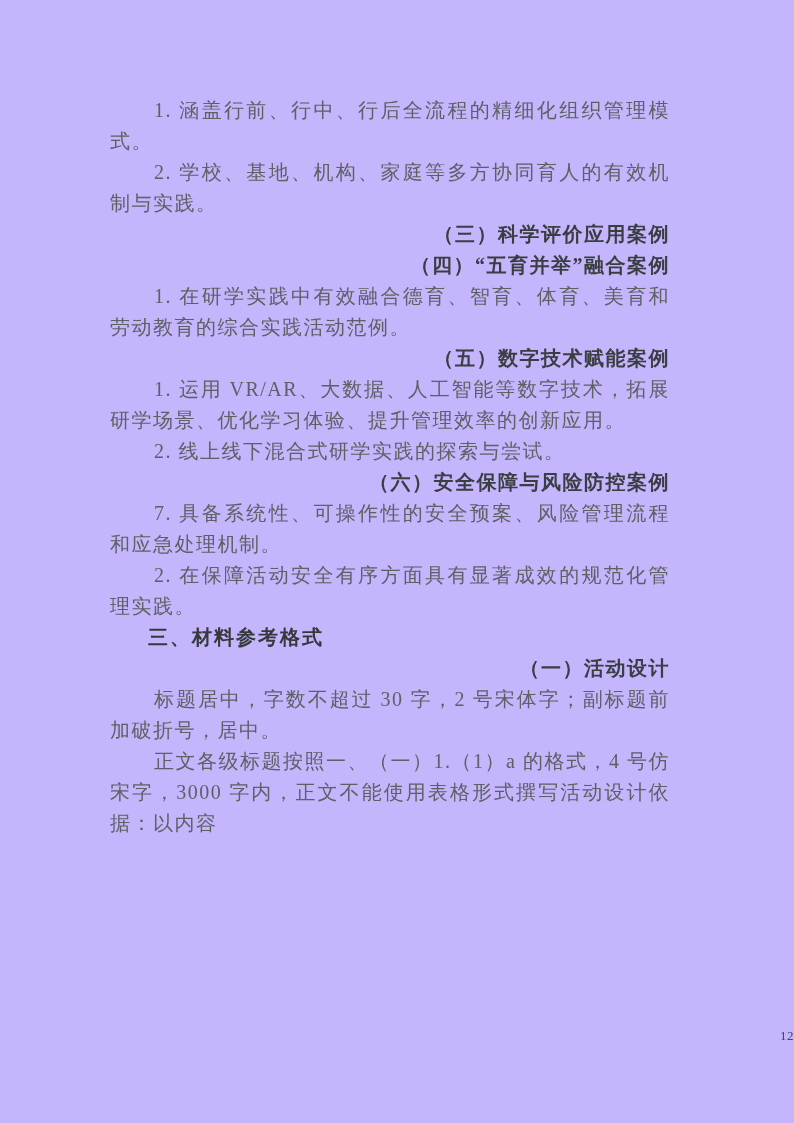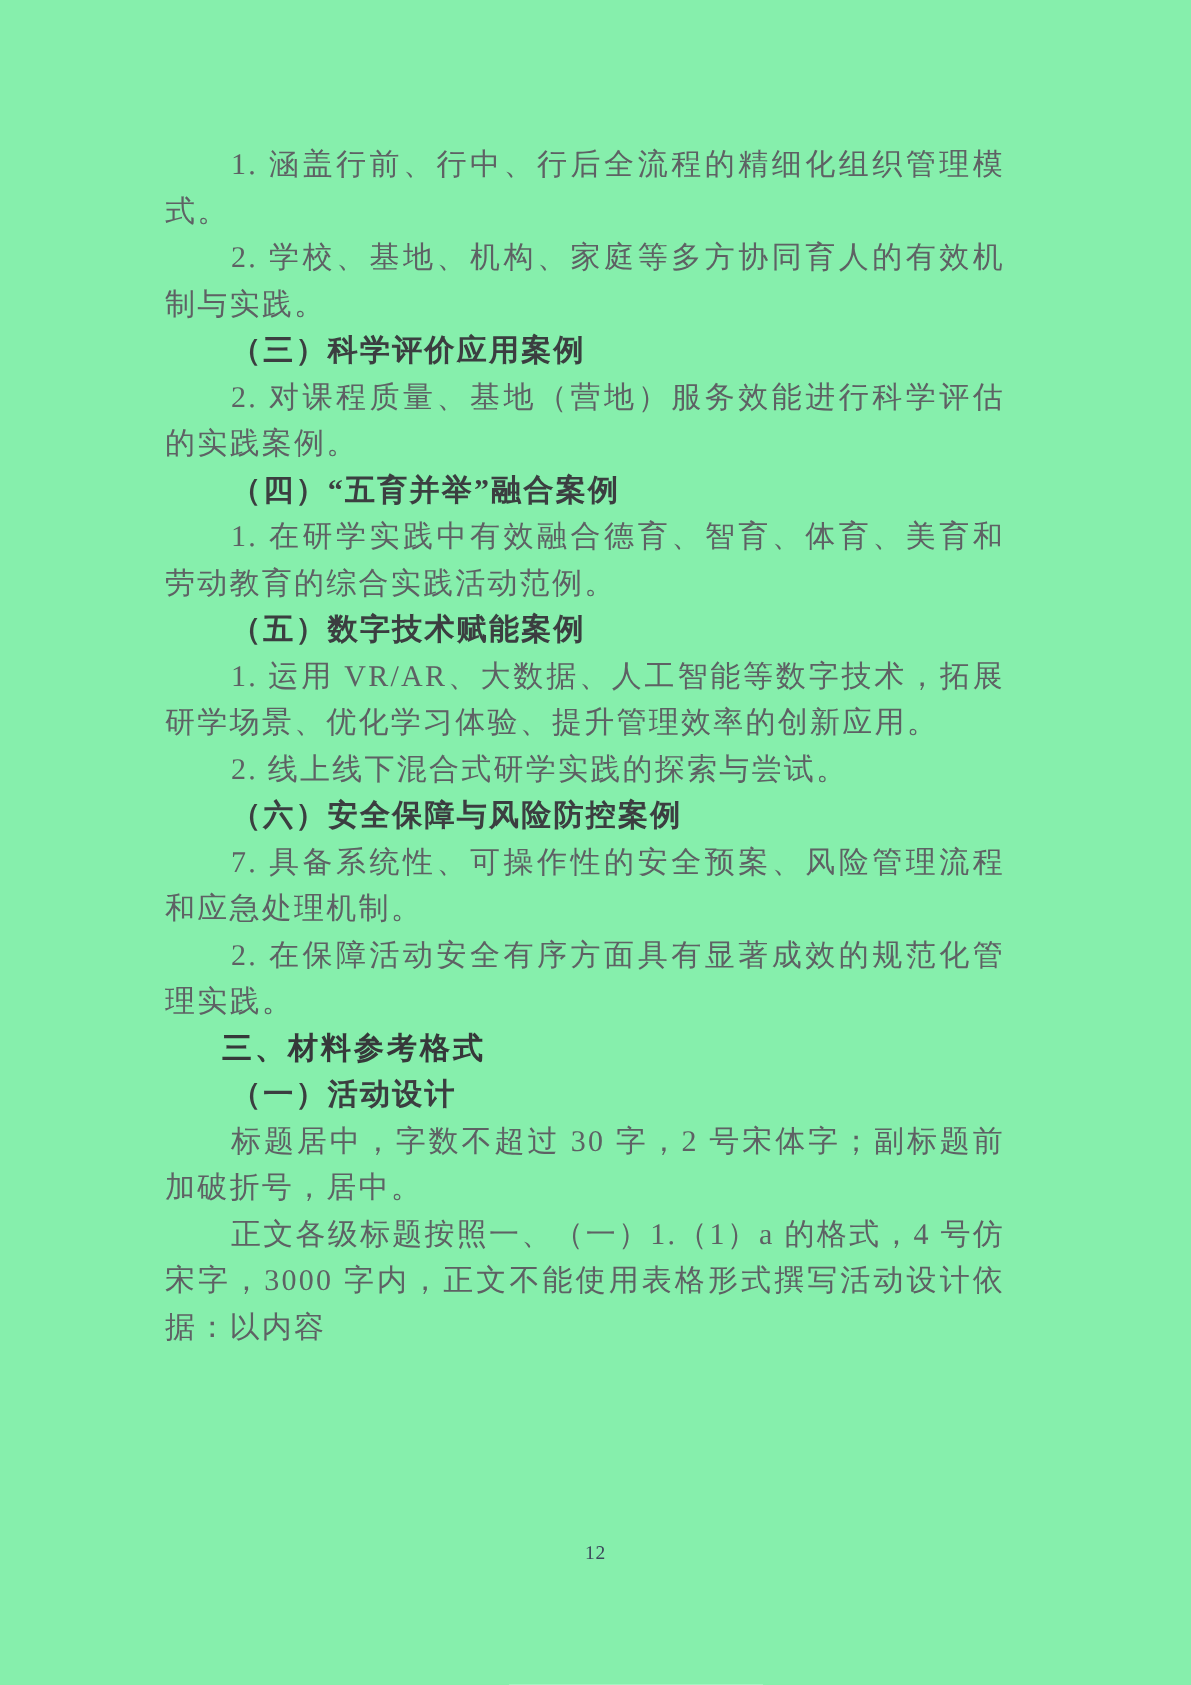--- a/index.html
+++ b/index.html
@@ -7,21 +7,21 @@
   body {
     font-family: "Liberation Serif", "DejaVu Serif", serif;
     background: #ffffff;
     position: relative;
     overflow: hidden;
   }
   .page {
     position: absolute;
     left: 0; top: 0;
     width: 794px; height: 1123px;
-    background: #86efac;
+    background: #c4b5fd;
   }
   .content {
     position: absolute;
     left: 110px;
     top: 95px;
     width: 560px;
   }
   .para, .h1, .h2 {
     font-size: 20px;
     line-height: 31px;
@@ -29,53 +29,52 @@
     text-align: justify;
     text-indent: 44px;
   }
   .para {
     color: #5e6164;
     font-weight: normal;
   }
   .h2 {
     color: #3b3e40;
     font-weight: bold;
-    text-align: left;
+    text-align: right;
   }
   .h1 {
     color: #36383a;
     font-weight: bold;
     font-family: Liberation Serif, serif;
     letter-spacing: 2px;
     text-align: left;
     text-indent: 38px;
   }
   .footer {
     position: absolute;
     left: 0;
     top: 1026px;
     width: 794px;
-    text-align: center;
+    text-align: right;
   }
   .page-num {
     font-size: 13px;
     color: #3d4a5c;
     font-family: "Liberation Serif", "DejaVu Serif", serif;
     letter-spacing: 0.5px;
   }
 </style>
 </head>
 <body>
 
 <div class="page">
   <div class="content">
     <p class="para">1. 涵盖行前、行中、行后全流程的精细化组织管理模式。</p>
     <p class="para">2. 学校、基地、机构、家庭等多方协同育人的有效机制与实践。</p>
     <p class="h2">（三）科学评价应用案例</p>
-    <p class="para">2. 对课程质量、基地（营地）服务效能进行科学评估的实践案例。</p>
     <p class="h2">（四）“五育并举”融合案例</p>
     <p class="para">1. 在研学实践中有效融合德育、智育、体育、美育和劳动教育的综合实践活动范例。</p>
     <p class="h2">（五）数字技术赋能案例</p>
     <p class="para">1. 运用 VR/AR、大数据、人工智能等数字技术，拓展研学场景、优化学习体验、提升管理效率的创新应用。</p>
     <p class="para">2. 线上线下混合式研学实践的探索与尝试。</p>
     <p class="h2">（六）安全保障与风险防控案例</p>
     <p class="para">7. 具备系统性、可操作性的安全预案、风险管理流程和应急处理机制。</p>
     <p class="para">2. 在保障活动安全有序方面具有显著成效的规范化管理实践。</p>
     <p class="h1">三、材料参考格式</p>
     <p class="h2">（一）活动设计</p>

